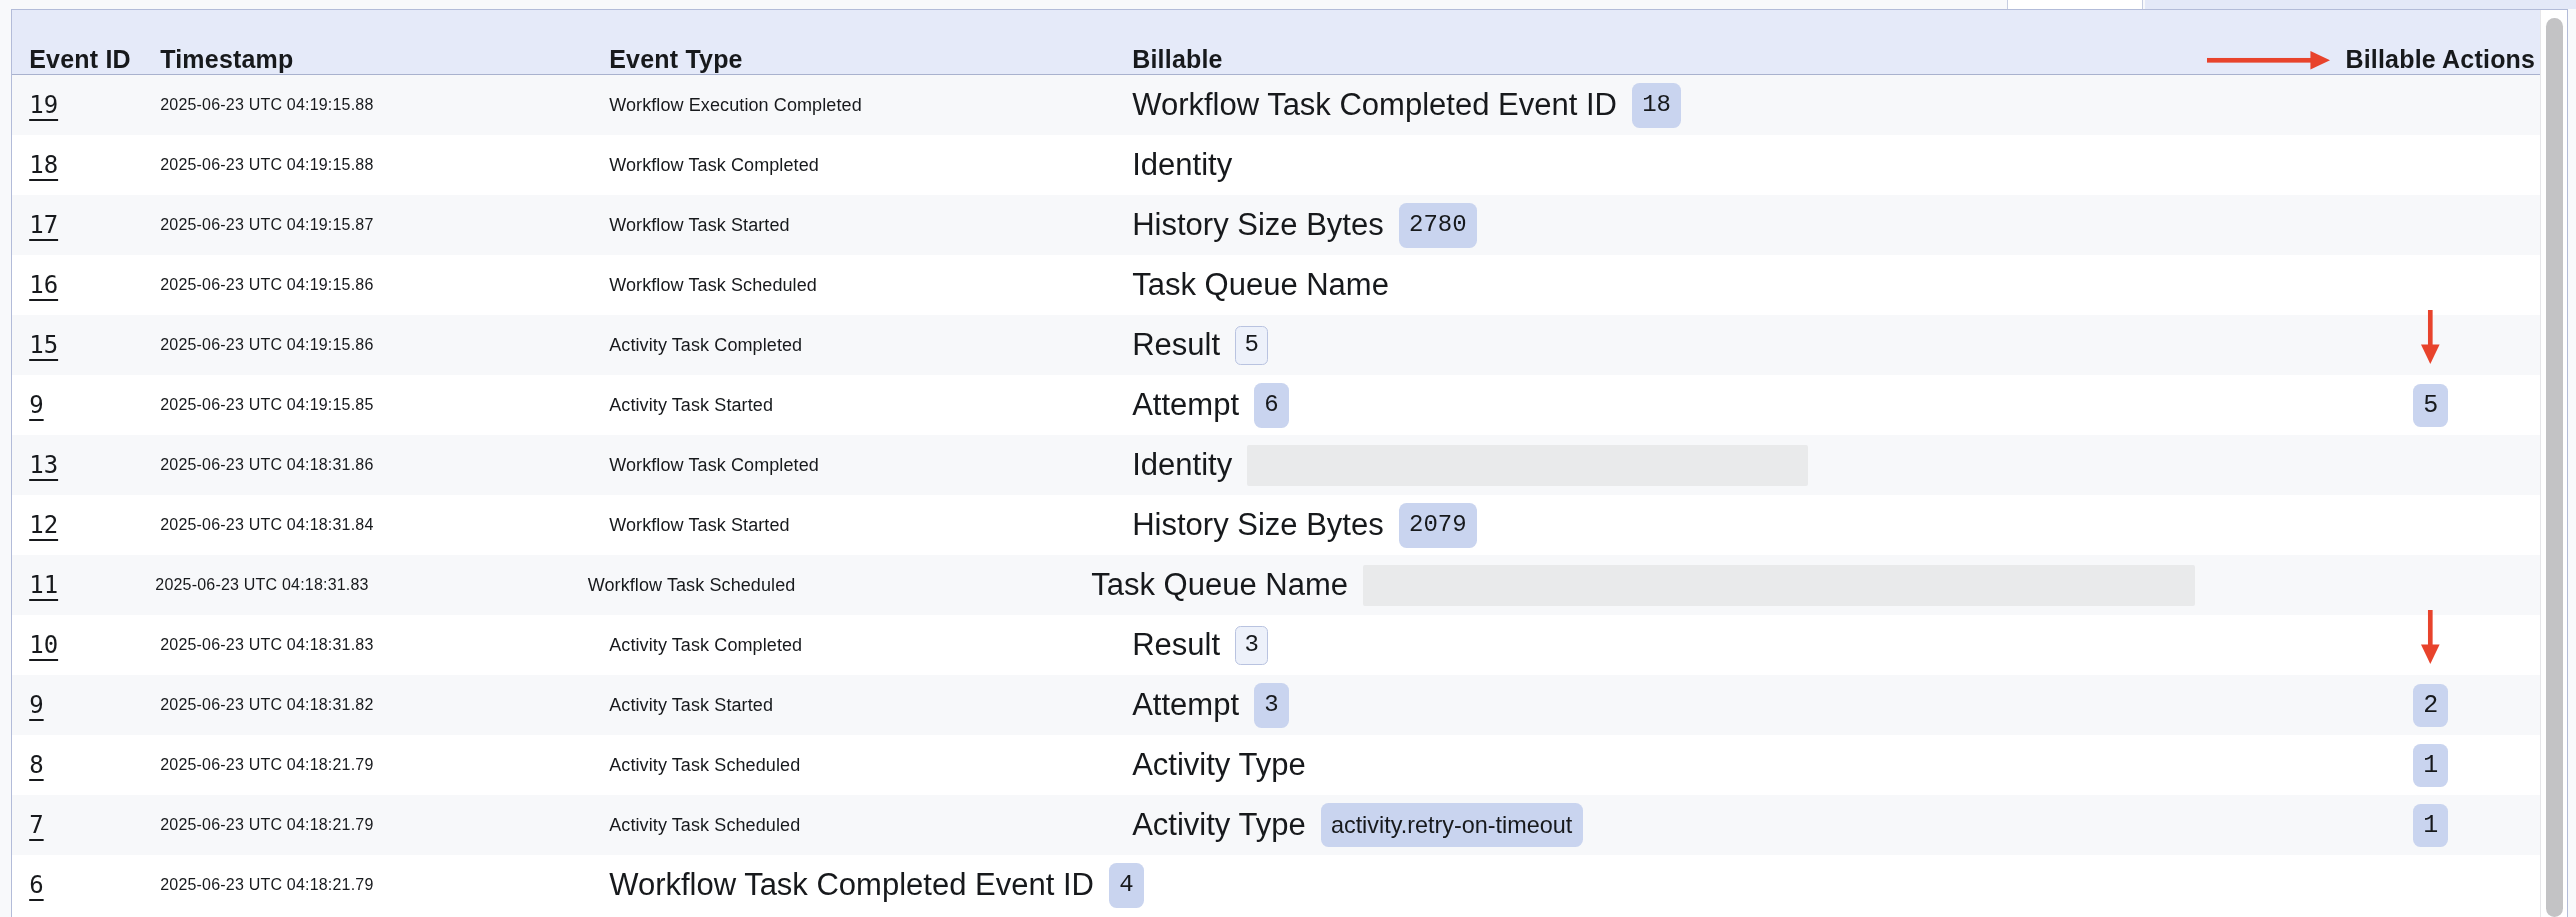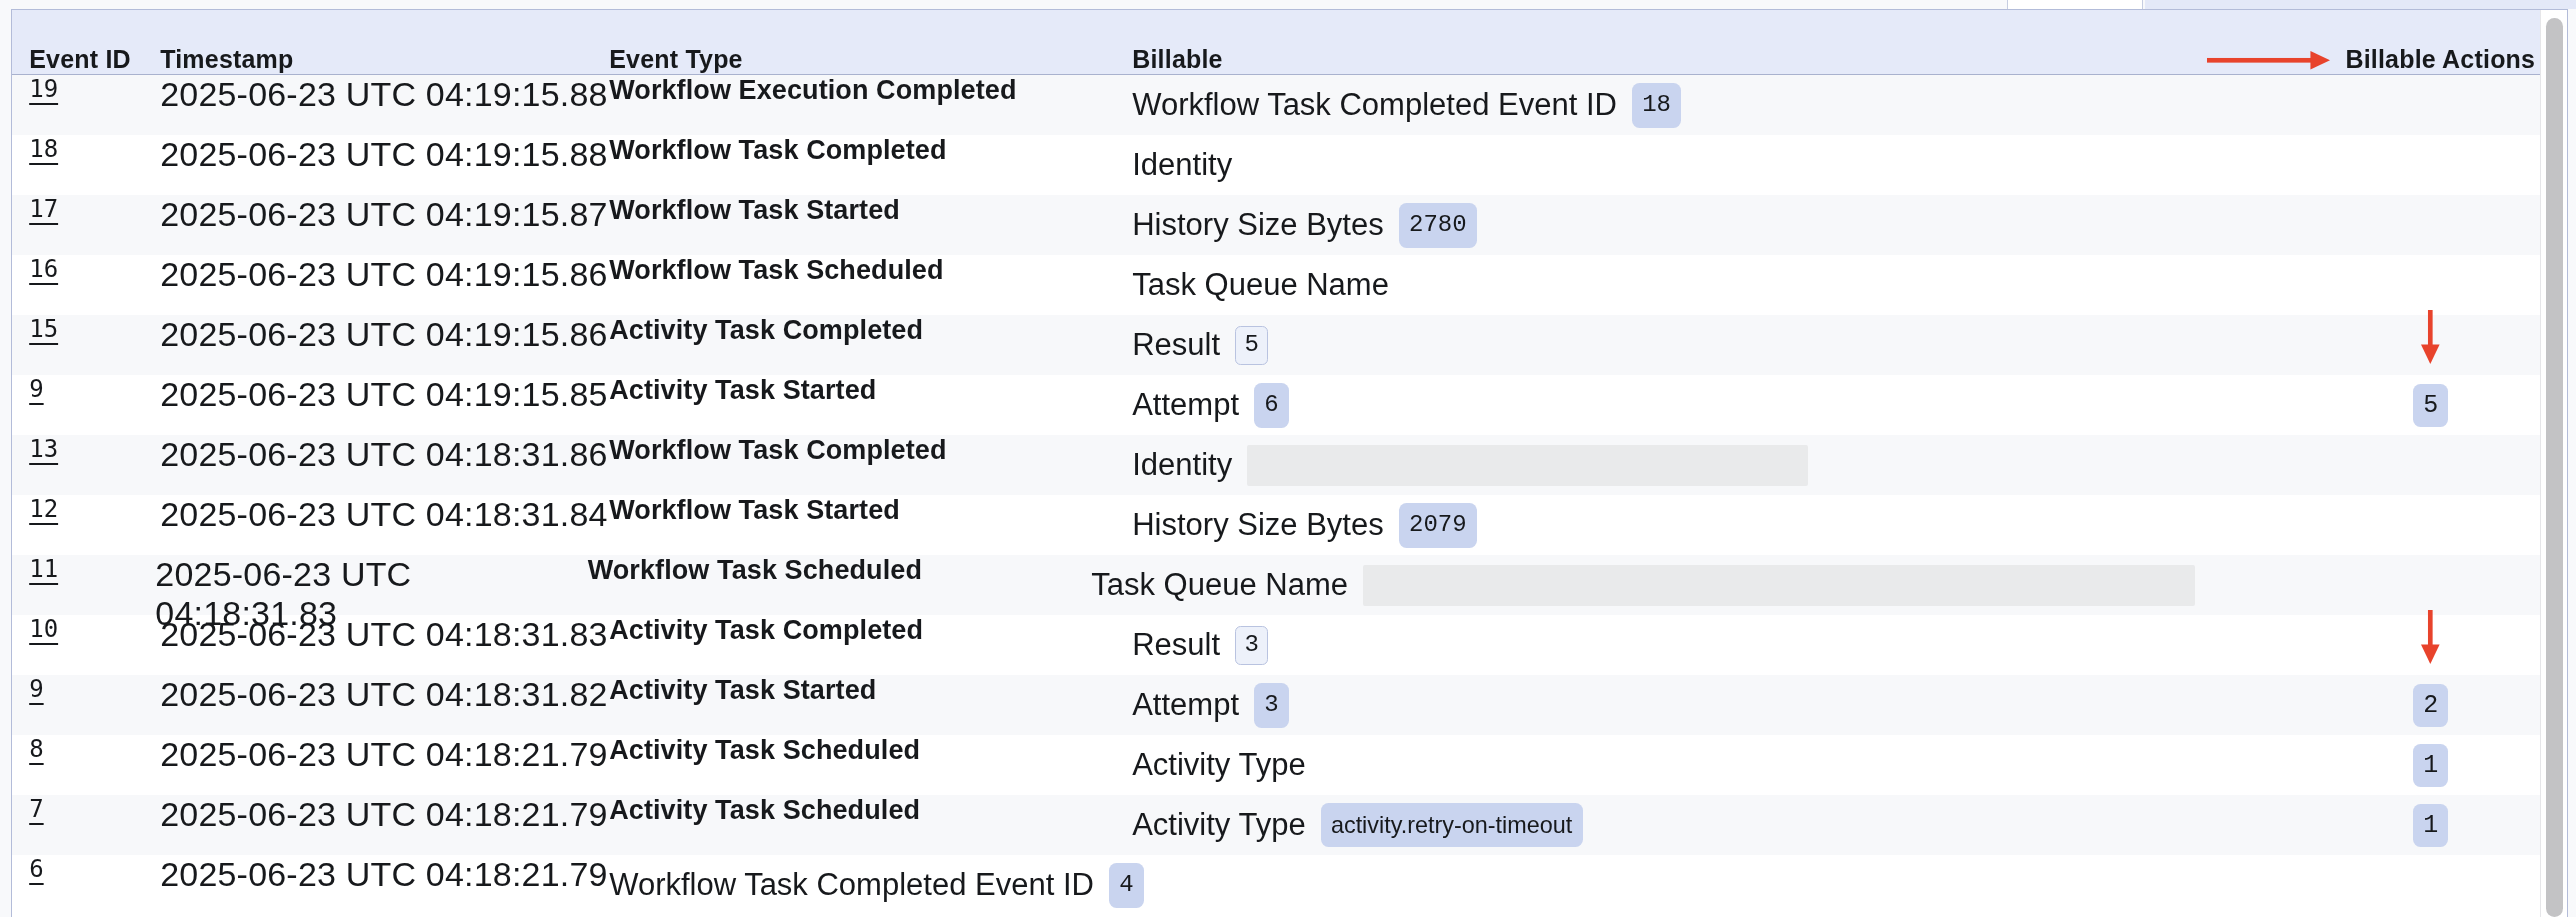--- a/index.html
+++ b/index.html
@@ -18,36 +18,36 @@
   .seg-frag { position:absolute; top:0; left:2145px; width:431px; height:9.3px; background:#e4e9f8; }
 
   
   .table-wrap { position:absolute; left:11.2px; top:9.3px; width:2557px; height:909px;
                 background:#ffffff; border:0.9px solid #b3bcd9; border-bottom:none; }
 
   .thead { display:flex; align-items:flex-end; height:65px; width:2528px;
            background:#e5eaf9; border-bottom:0.9px solid #a9b2ce;
            font-size:25px; font-weight:700; letter-spacing:0.2px; }
   .tbody { width:2528px; }
-  .row { display:flex; height:60px; width:2528px; background:#ffffff; }
+  .row { display:flex; align-items:center; height:60px; width:2528px; background:#ffffff; }
   .row:nth-child(odd) { background:#f7f8fa; }
 
   .col-id       { width:148px; padding-left:17px; }
   .col-ts       { width:449px; }
   .col-type     { width:523px; }
   .col-details  { flex:1; display:flex; align-items:center; }
   .col-billable { width:355px; }
 
   .thead .col-billable { display:flex; align-items:center; justify-content:flex-end; padding-right:5px; }
 
   .id-link { font-family:"DejaVu Sans Mono", monospace; font-size:24px; color:#17191c;
              text-decoration:underline; text-underline-offset:5.6px; text-decoration-thickness:1.9px;
              cursor:pointer; }
-  .ts    { font-size:34px; letter-spacing:0.2px; }
-  .etype { font-size:27px; font-weight:700; letter-spacing:0.1px;margin-top:37px; }
+  .ts    { font-size:16px; letter-spacing:0.2px; }
+  .etype { font-size:18px; font-weight:400; letter-spacing:0.1px;margin-top:37px; }
 
   .dlabel { font-size:31px; white-space:nowrap; }
   .chip { font-family:"Liberation Mono", monospace; font-size:24px; line-height:1;
           background:#c9d4ef; border-radius:7.5px; padding:10.3px 10.3px; margin-left:15px; white-space:nowrap; }
   .chip.sans { font-family:"Liberation Sans", sans-serif; font-size:23.4px; }
   .chip.code { background:#edf1fa; border:1.9px solid #b9c3e0; border-radius:5.6px; padding:6.5px 8.4px; }
   .redacted { display:inline-block; background:#e9eaeb; height:41px; margin-left:15px; border-radius:1.9px; }
 
   .billable-cell { position:relative; height:60px; display:flex; align-items:center;
                    justify-content:flex-end; padding-right:92px; }

